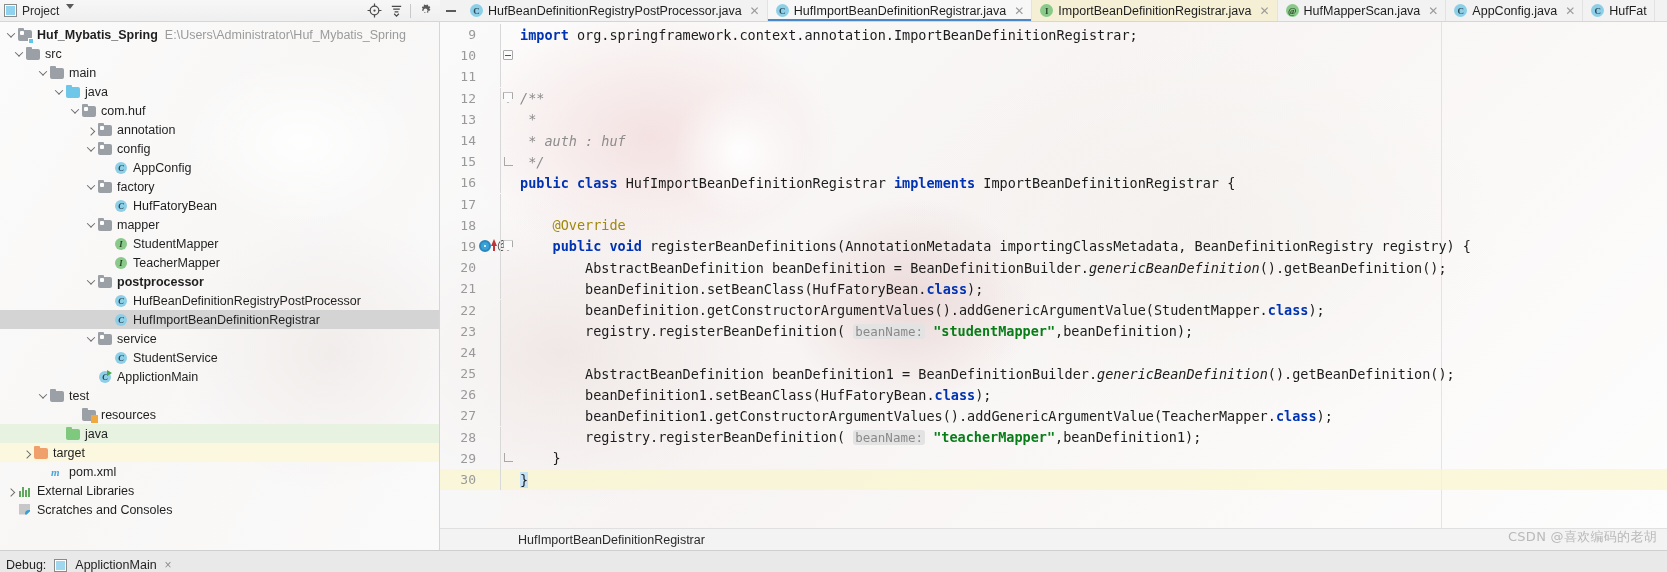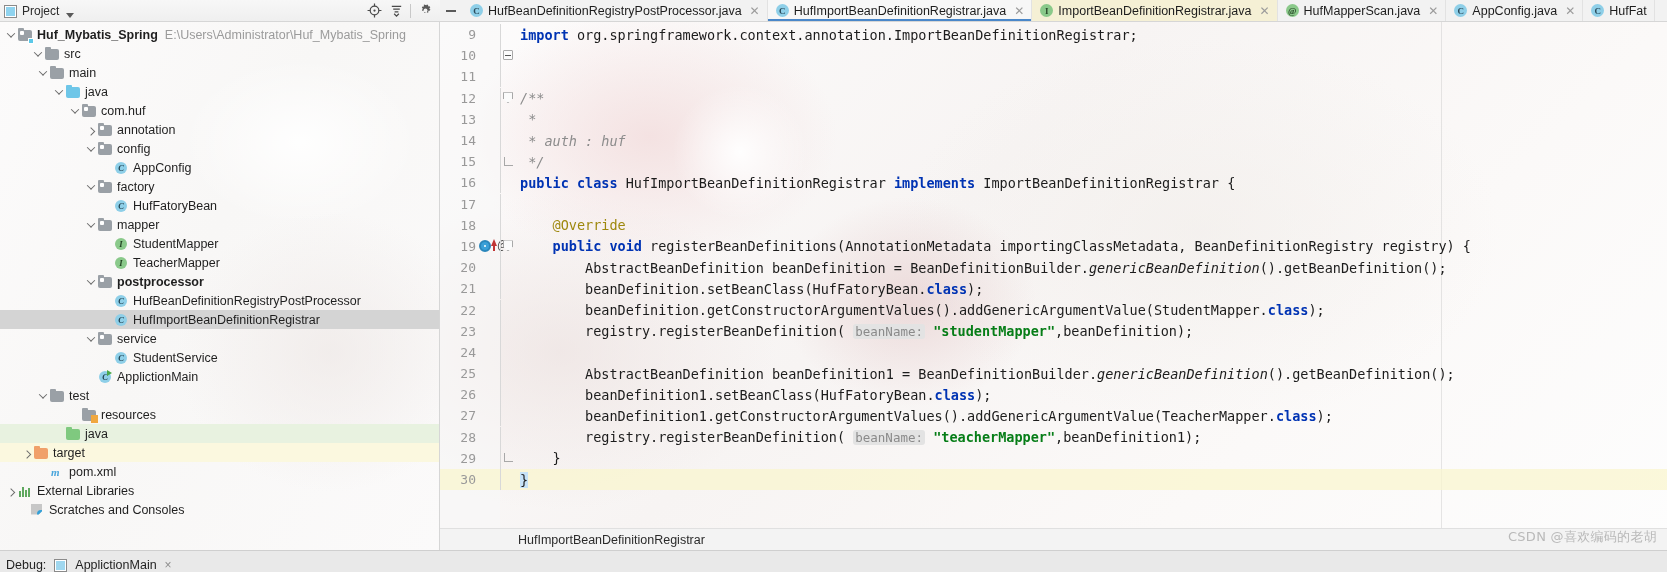--- a/index.html
+++ b/index.html
@@ -14,21 +14,21 @@
   
   .toprow { display: flex; height: 22px; flex: 0 0 22px; background: #f2f2f2; }
 
   .proj-toolbar {
     width: 440px; flex: 0 0 440px; height: 22px;
     display: flex; align-items: center;
     background: linear-gradient(180deg,#f7f7f7,#efefef);
     border-bottom: 1px solid #d6d6d6;
     padding: 0 4px;
   }
-  .proj-label { display: flex; align-items: flex-end; gap: 5px; font-size: 12px; color: #2b2b2b; }
+  .proj-label { display: flex; align-items: flex-start; gap: 5px; font-size: 12px; color: #2b2b2b; }
   .proj-icon {
     width: 13px; height: 13px; border: 1px solid #8a8a8a; background: #fff;
     display: inline-block; position: relative;
   }
   .proj-icon::after {
     content: ""; position: absolute; left: 1px; top: 1px; right: 1px; bottom: 1px;
     background: #8fd3ef;
   }
   .caret-down {
     width: 0; height: 0; border-left: 4px solid transparent; border-right: 4px solid transparent;
@@ -286,21 +286,21 @@
             </span>
             <span class="ic">
               <i class="folder">
                 <i class="dot"></i>
               </i>
               <i class="mod-badge"></i>
             </span>
             <span class="lbl-bold">Huf_Mybatis_Spring</span>
             <span class="path-dim">E:\Users\Administrator\Huf_Mybatis_Spring</span>
           </div>
-          <div class="row" style="padding-left: 31px;">
+          <div class="row" style="padding-left: 12px;">
             <span class="arrow">
               <i class="chev down"></i>
             </span>
             <span class="ic">
               <i class="folder"></i>
             </span>
             <span>src</span>
           </div>
           <div class="row" style="padding-left: 36px;">
             <span class="arrow">
@@ -502,21 +502,21 @@
             <span class="ic">
               <i class="libs">
                 <i style="height:6px"></i>
                 <i style="height:10px"></i>
                 <i style="height:7px"></i>
                 <i style="height:9px"></i>
               </i>
             </span>
             <span>External Libraries</span>
           </div>
-          <div class="row" style="padding-left: 16px;">
+          <div class="row" style="padding-left: 4px;">
             <span class="arrow"></span>
             <span class="ic">
               <i class="scratch"></i>
             </span>
             <span>Scratches and Consoles</span>
           </div>
         </div>
     </div>
 
     <div class="editor">

